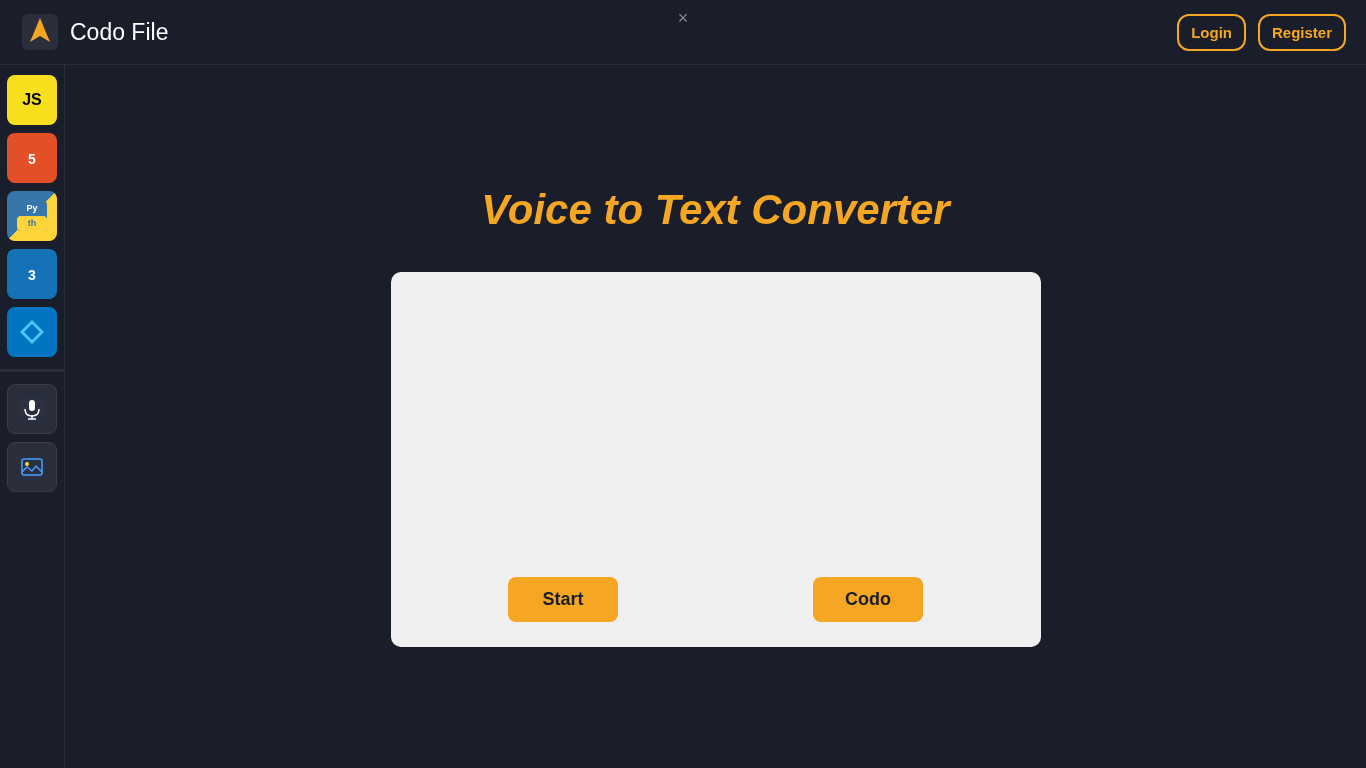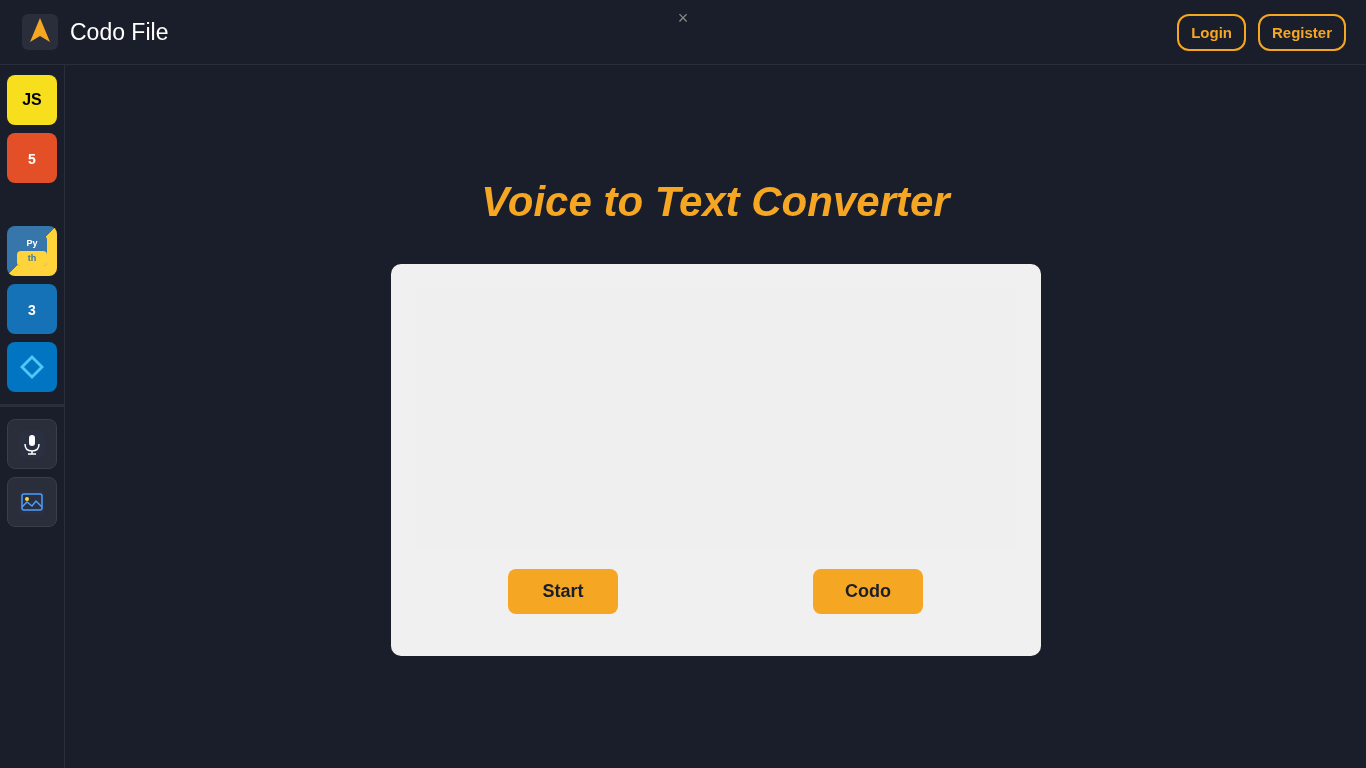--- a/index.html
+++ b/index.html
@@ -134,21 +134,20 @@
       background-color: #e34f26;
       color: #fff;
       font-size: 16px;
       font-weight: 900;
     }
 
     
     .icon-python {
       background: linear-gradient(135deg, #3776ab 50%, #ffd43b 50%);
       font-size: 18px;
-      margin-top: 35px;
     }
 
     
     .icon-css3 {
       background-color: #1572b6;
       color: #fff;
       font-size: 16px;
       font-weight: 900;
     }
 
@@ -195,21 +194,21 @@
       font-size: 42px;
       font-weight: 900;
       margin-bottom: 38px;
       font-style: italic;
     }
 
     .converter-card {
       background-color: #f0f0f0;
       border-radius: 10px;
       width: 650px;
-      padding: 25px 25px 42px 25px;
+      padding: 25px 25px 25px 25px;
       display: flex;
       flex-direction: column;
       gap: 20px;
     }
 
     .text-area-display {
       background-color: #efefef;
       border-radius: 6px;
       min-height: 260px;
       width: 100%;

